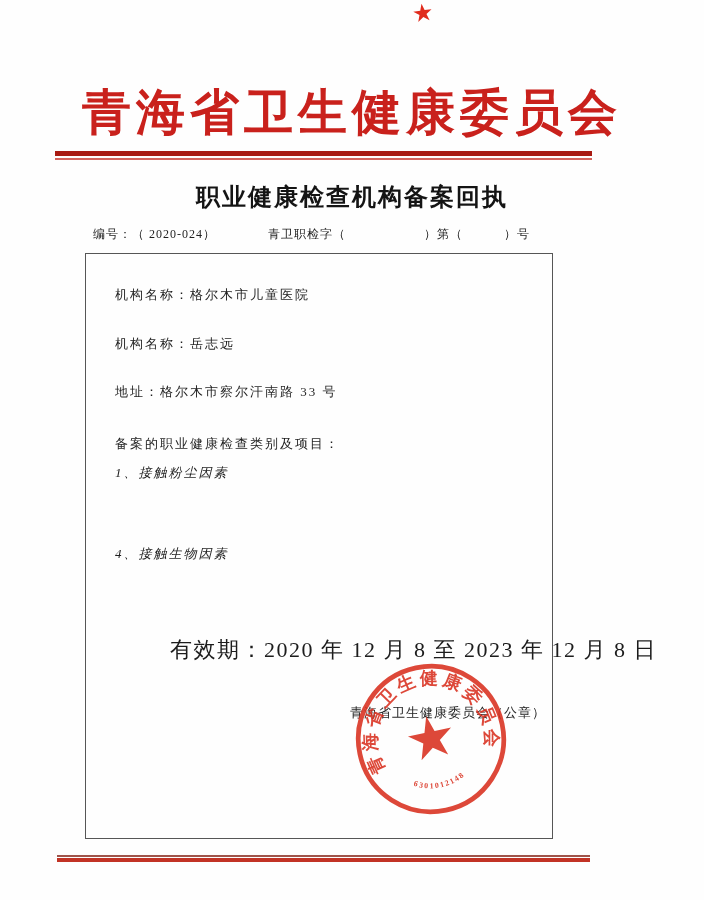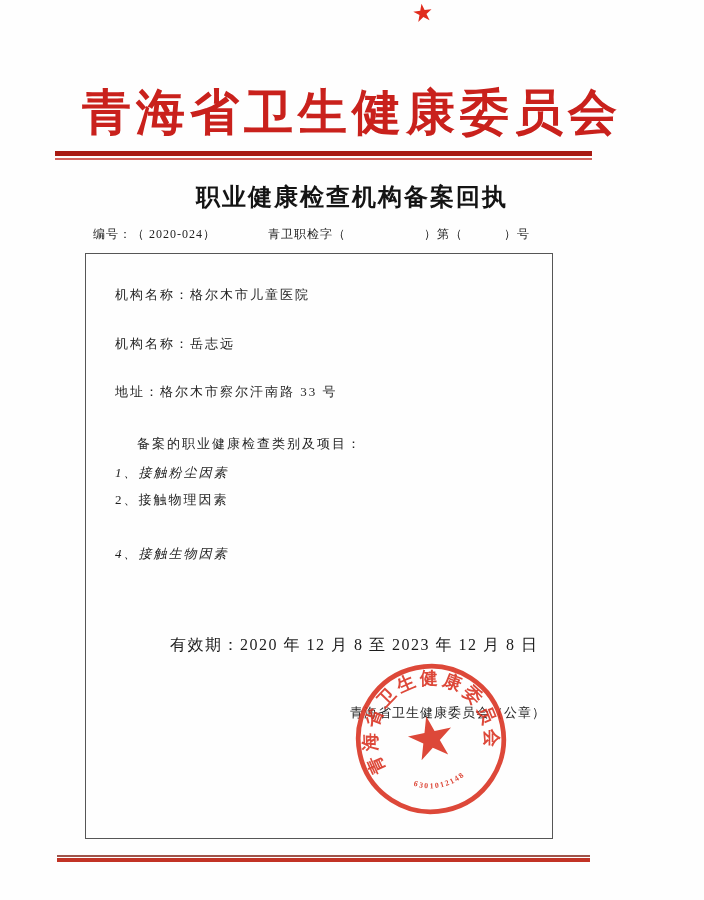--- a/index.html
+++ b/index.html
@@ -34,27 +34,27 @@
   .np4 { left:504px; }
 
   .box {
     position:absolute; left:85px; top:253px; width:466px; height:584px;
     border:1px solid #565656;
   }
   .box .line { position:absolute; left:29px; font-size:13px; letter-spacing:2px; white-space:nowrap; color:#1f1f1f; }
   .f1 { top:32px; }
   .f2 { top:81px; }
   .f3 { top:129px; }
-  .cat-h { top:181px;margin-left:22px; }
+  .cat-h { top:181px; }
   .ci0 { top:210px;font-style:italic; }
   .ci1 { top:237px; }
   .ci2 { top:264px; }
   .ci3 { top:291px;font-style:italic; }
   .ci4 { top:318px; }
-  .validity { position:absolute; left:84px; top:381px; font-size:16px; letter-spacing:1.5px; white-space:nowrap; color:#1c1c1c; }
+  .validity { position:absolute; left:84px; top:381px; font-size:22px; letter-spacing:1.5px; white-space:nowrap; color:#1c1c1c; }
   .issuer   { position:absolute; right:6px;  top:450px; font-size:13px; letter-spacing:1px; white-space:nowrap; color:#242424; }
   .issue-date { position:absolute; right:42px; top:512px; font-size:17px; letter-spacing:2px; white-space:nowrap; color:#242424; }
   .seal { position:absolute; left:266px; top:406px; width:158px; height:158px; opacity:0.88; z-index:5; }
 
   .bottom-rule { position:absolute; top:855px; left:57px; width:533px; }
   .bottom-rule .thin  { height:2px; background:#a0544a; }
   .bottom-rule .gap   { height:1px; }
   .bottom-rule .thick { height:4px; background:#c23325; }
 </style>
 </head>
@@ -88,21 +88,20 @@
     </div>
     <div class="line f2">
       <span>机构名称：</span><span>岳志远</span>
     </div>
     <div class="line f3">
       <span>地址：</span><span>格尔木市察尔汗南路 33 号</span>
     </div>
 
     <div class="line cat-h">备案的职业健康检查类别及项目：</div>
     <div class="line ci0">1、接触粉尘因素</div>
-    <div class="line ci1">2、接触物理因素</div>
     <div class="line ci3">4、接触生物因素</div>
 
     <div class="validity">有效期：2020 年 12 月 8 至 2023 年 12 月 8 日</div>
 
     <div class="issuer">青海省卫生健康委员会（公章）</div>
 
     <svg class="seal" viewBox="0 0 150 150">
       <g transform="rotate(-12 75 75)">
         <circle cx="75" cy="75" r="69" fill="none" stroke="#d92f1e" stroke-width="4.5"></circle>
         <path id="sealArc" d="M 27.9 97 A 52 52 0 1 1 122.1 97" fill="none"></path>

